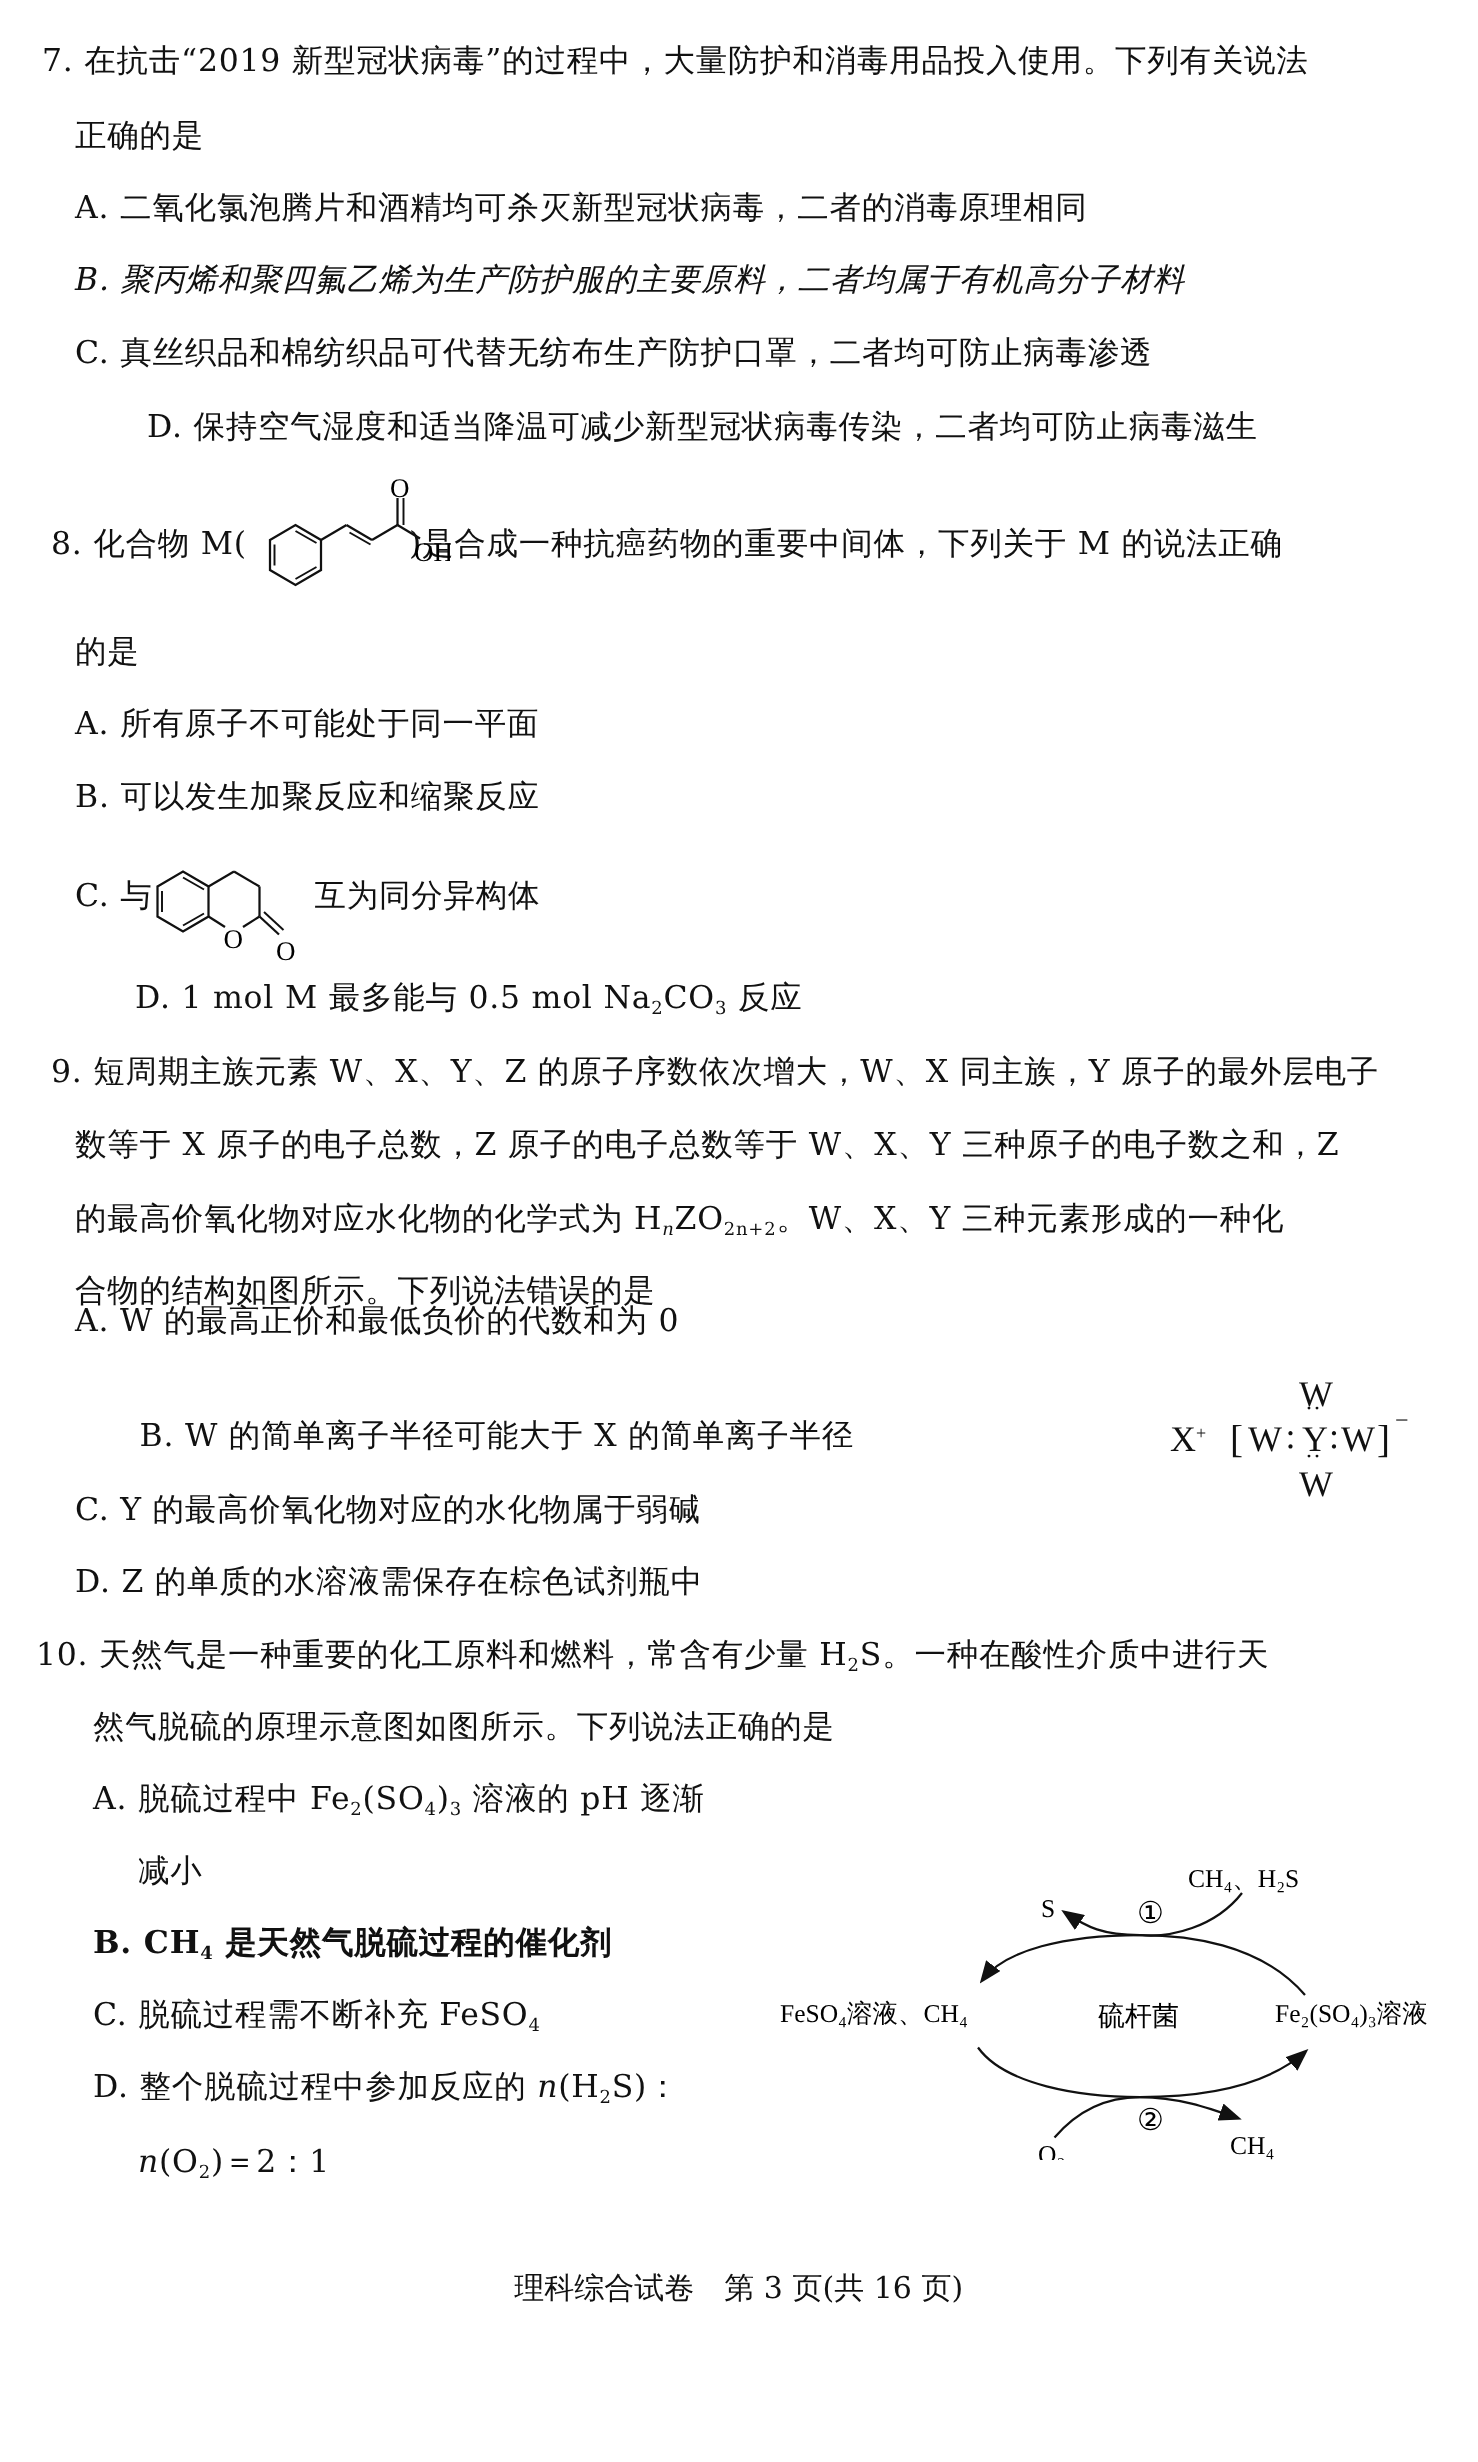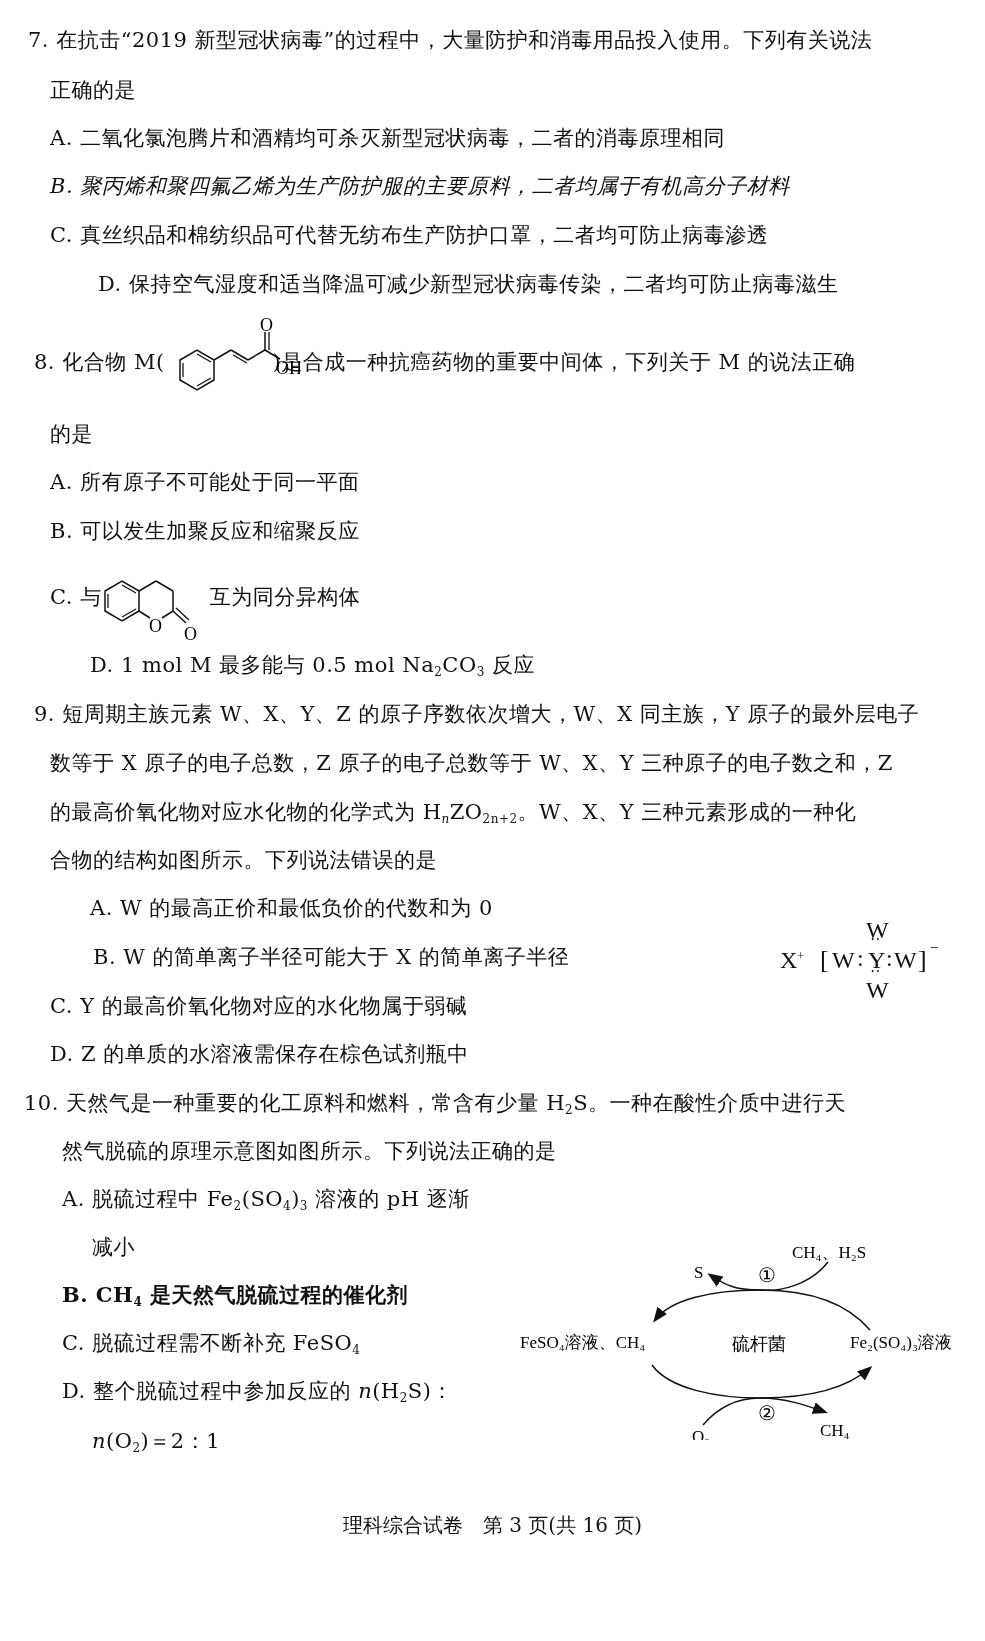--- a/index.html
+++ b/index.html
@@ -75,21 +75,21 @@
 <div class="line" style="left:50px; top:651px;margin-left:40px;">
   <span>D. 1 mol M 最多能与 0.5 mol Na</span><span class="sub">2</span><span>CO</span><span class="sub">3</span><span> 反应</span>
 </div>
 
 <div class="line" style="left:34px; top:700px;">9. 短周期主族元素 W、X、Y、Z 的原子序数依次增大，W、X 同主族，Y 原子的最外层电子</div>
 <div class="line" style="left:50px; top:749px;text-align:center;">数等于 X 原子的电子总数，Z 原子的电子总数等于 W、X、Y 三种原子的电子数之和，Z</div>
 <div class="line" style="left:50px; top:798px;">
   <span>的最高价氧化物对应水化物的化学式为 H</span><span class="sub ital">n</span><span>ZO</span><span class="sub">2n+2</span><span>。W、X、Y 三种元素形成的一种化</span>
 </div>
 <div class="line" style="left:50px; top:846px;">合物的结构如图所示。下列说法错误的是</div>
-<div class="line" style="left:50px; top:894px;margin-left:40px;">A. W 的最高正价和最低负价的代数和为 0</div>
+<div class="line" style="left:50px; top:866px;">A. W 的最高正价和最低负价的代数和为 0</div>
 <div class="line" style="left:50px; top:943px;margin-left:43px;">B. W 的简单离子半径可能大于 X 的简单离子半径</div>
 <div class="line" style="left:50px; top:992px;">C. Y 的最高价氧化物对应的水化物属于弱碱</div>
 <div class="line" style="left:50px; top:1040px;">D. Z 的单质的水溶液需保存在棕色试剂瓶中</div>
 
 <div style="position:absolute; left:780px; top:925px; width:200px; height:90px;">
   <span class="lewis" style="left:0; top:22px;"><span>X</span><span class="sup">+</span></span>
   <span class="lewis" style="left:40px; top:20px; font-size:26px;">[</span>
   <span class="lewis" style="left:52px; top:22px;">W</span>
   <span class="lewis" style="left:77px; top:20px;">:</span>
   <span class="lewis" style="left:86px; top:-8px;">W</span>

